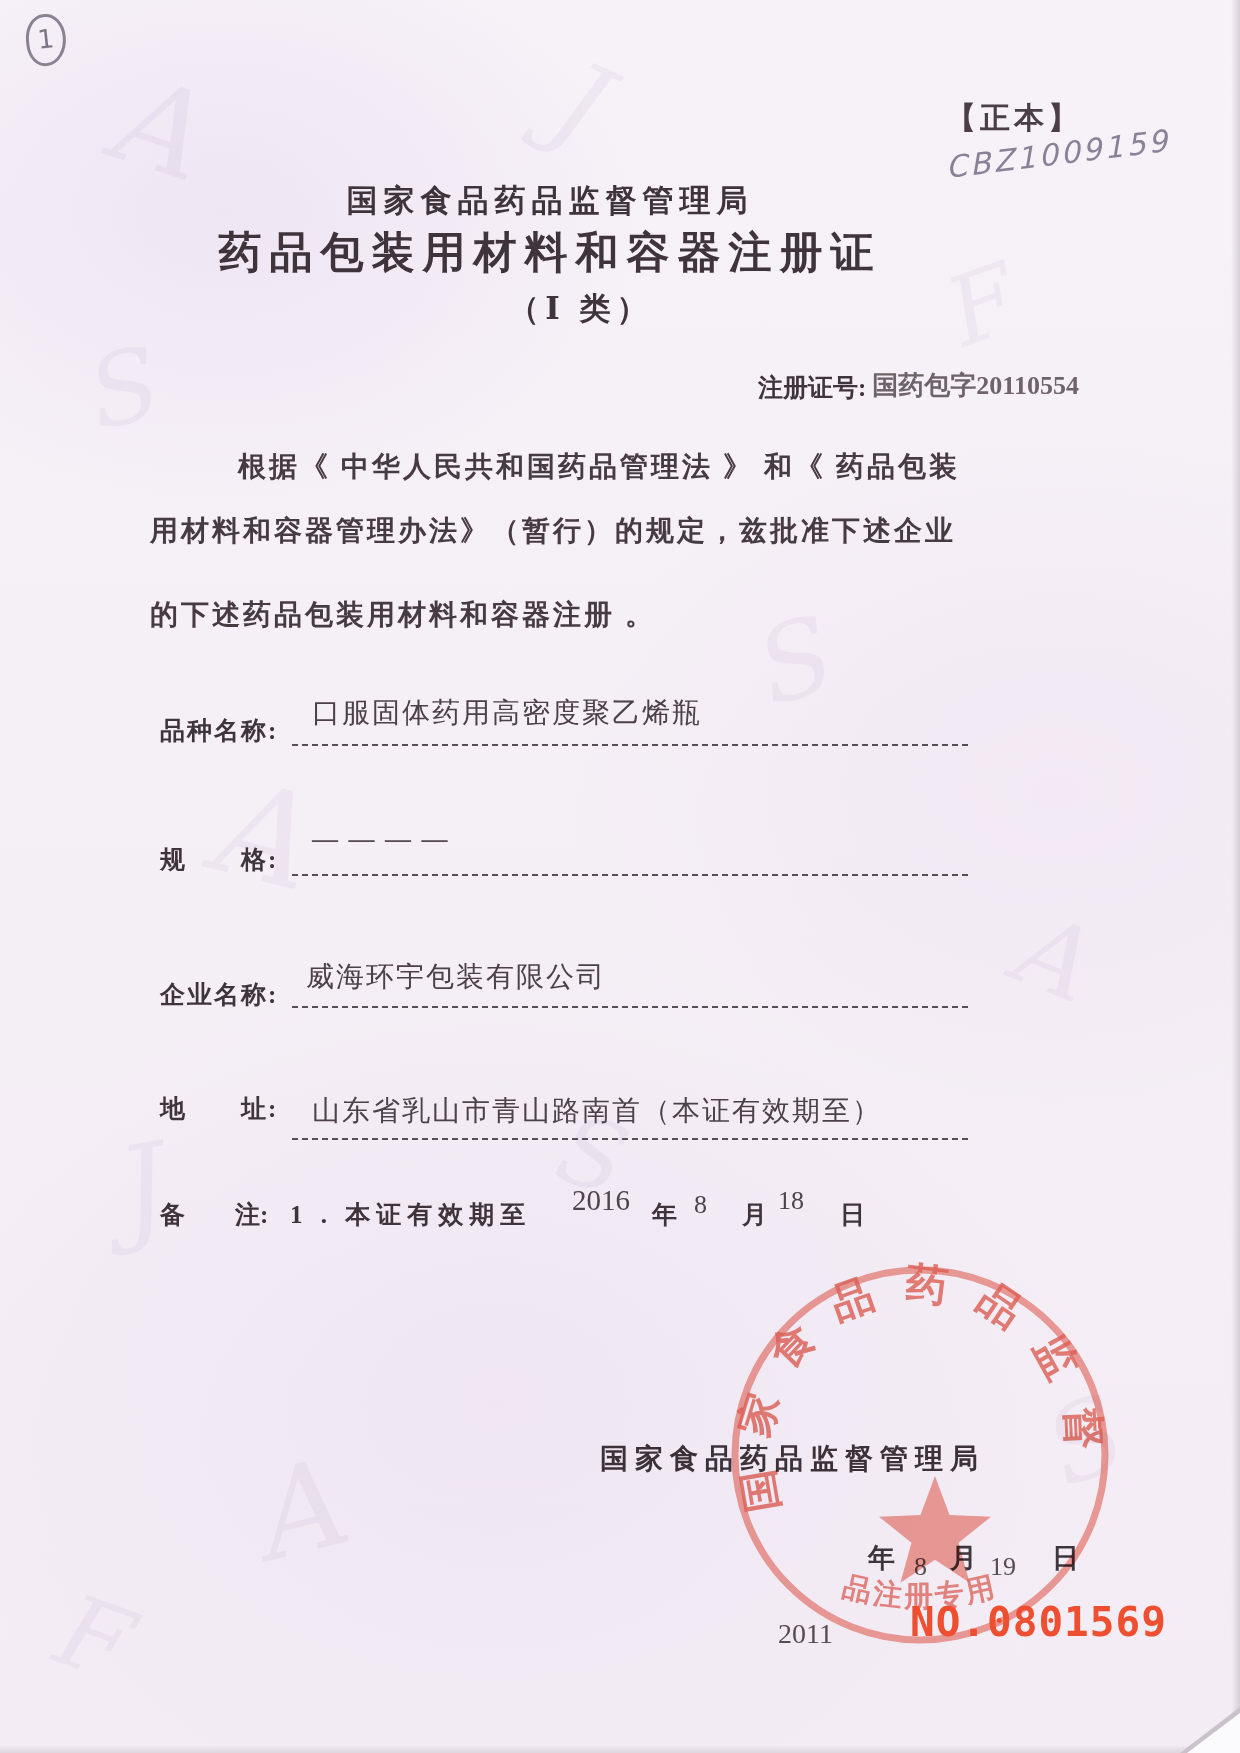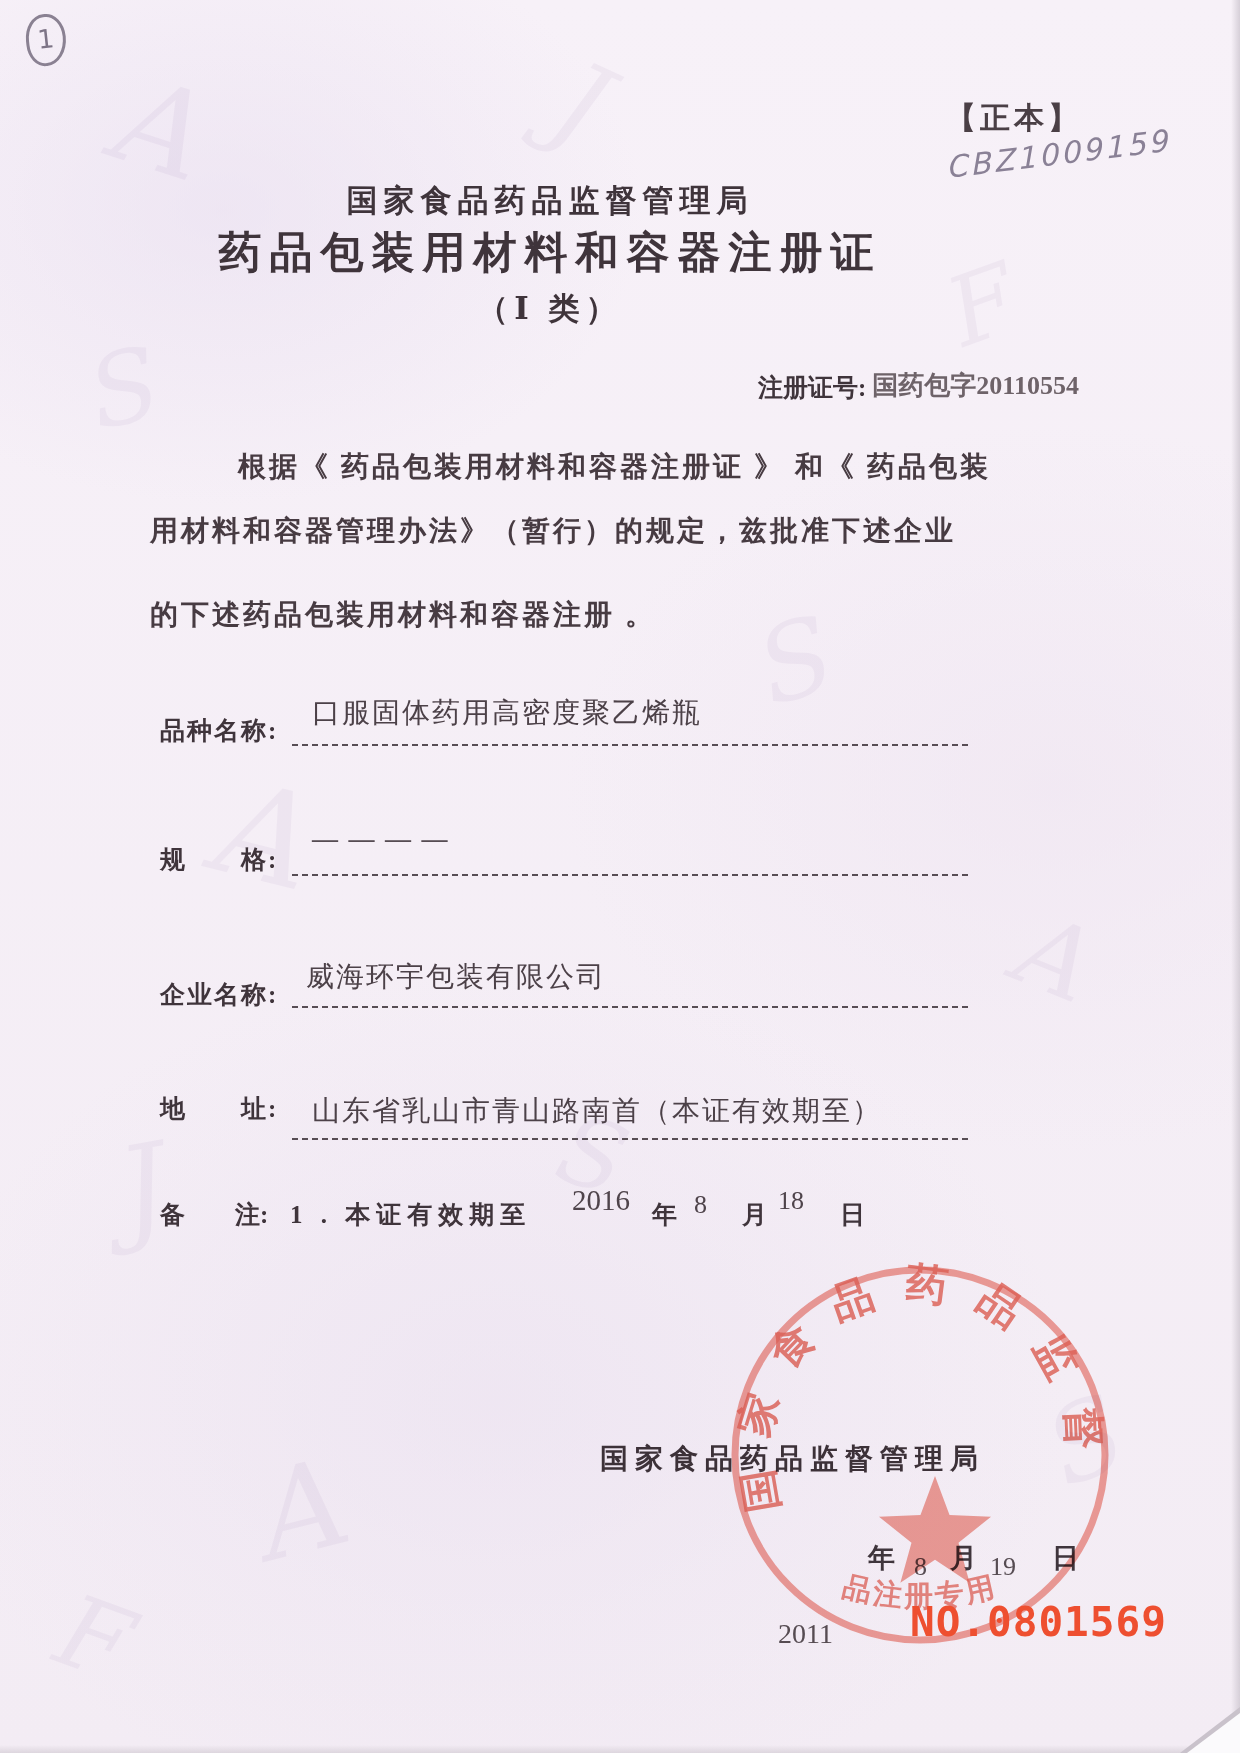--- a/index.html
+++ b/index.html
@@ -29,21 +29,21 @@
     font-family:"DejaVu Sans",sans-serif;font-size:26px;color:#7d7486;
   }
   .copy-label{left:946px;top:98px;font-size:30px;font-weight:700;
     letter-spacing:4px;color:#4a3f45;}
   .hand-code{left:948px;top:136px;font-size:30px;color:#8a8196;
     font-family:"DejaVu Sans",sans-serif;font-style:italic;letter-spacing:3px;
     transform:rotate(-7deg) skewX(-6deg);}
   .center-band{left:0;width:1100px;text-align:center;font-weight:700;color:#3f343b;}
   .t1{top:180px;font-size:31px;letter-spacing:6px;}
   .t2{top:224px;font-size:43px;letter-spacing:8px;}
-  .t3{top:288px;font-size:31px;letter-spacing:6px;}
+  .t3{top:288px;font-size:31px;letter-spacing:6px;margin-left:31px;}
   .regno{left:758px;top:370px;font-size:25px;white-space:nowrap;}
   .regno .lab{font-weight:700;color:#3f343b;}
   .regno .val{font-weight:700;color:#6e6369;font-size:26px;margin-left:6px;
     position:relative;top:-2px;}
   .bodypar{left:150px;width:832px;font-size:28px;font-weight:700;
     letter-spacing:3px;color:#473b42;white-space:nowrap;}
   .bl1{top:448px;padding-left:88px;}
   .bl2{top:512px;}
   .bl3{top:596px;}
   .flabel{left:160px;font-size:25px;font-weight:700;color:#3f343b;
@@ -97,21 +97,21 @@
 
   <div class="abs center-band t1">国家食品药品监督管理局</div>
   <div class="abs center-band t2">药品包装用材料和容器注册证</div>
   <div class="abs center-band t3">（Ⅰ 类）</div>
 
   <div class="abs regno">
     <span class="lab">注册证号:</span><span class="val">国药包字20110554</span>
   </div>
 
   <div>
-    <div class="abs bodypar bl1">根据《 药品包装用材料和容器注册证 》 和《 药品包装</div>
+    <div class="abs bodypar bl1">根据《 中华人民共和国药品管理法 》 和《 药品包装</div>
     <div class="abs bodypar bl2">用材料和容器管理办法》（暂行）的规定，兹批准下述企业</div>
     <div class="abs bodypar bl3">的下述药品包装用材料和容器注册 。</div>
   </div>
 
   <div>
     <div class="abs fvalue" style="top:694px;">口服固体药用高密度聚乙烯瓶</div>
     <div class="abs flabel" style="top:714px;">品种名称:</div>
     <div class="abs fline" style="top:744px;"></div>
   </div>
   <div>

